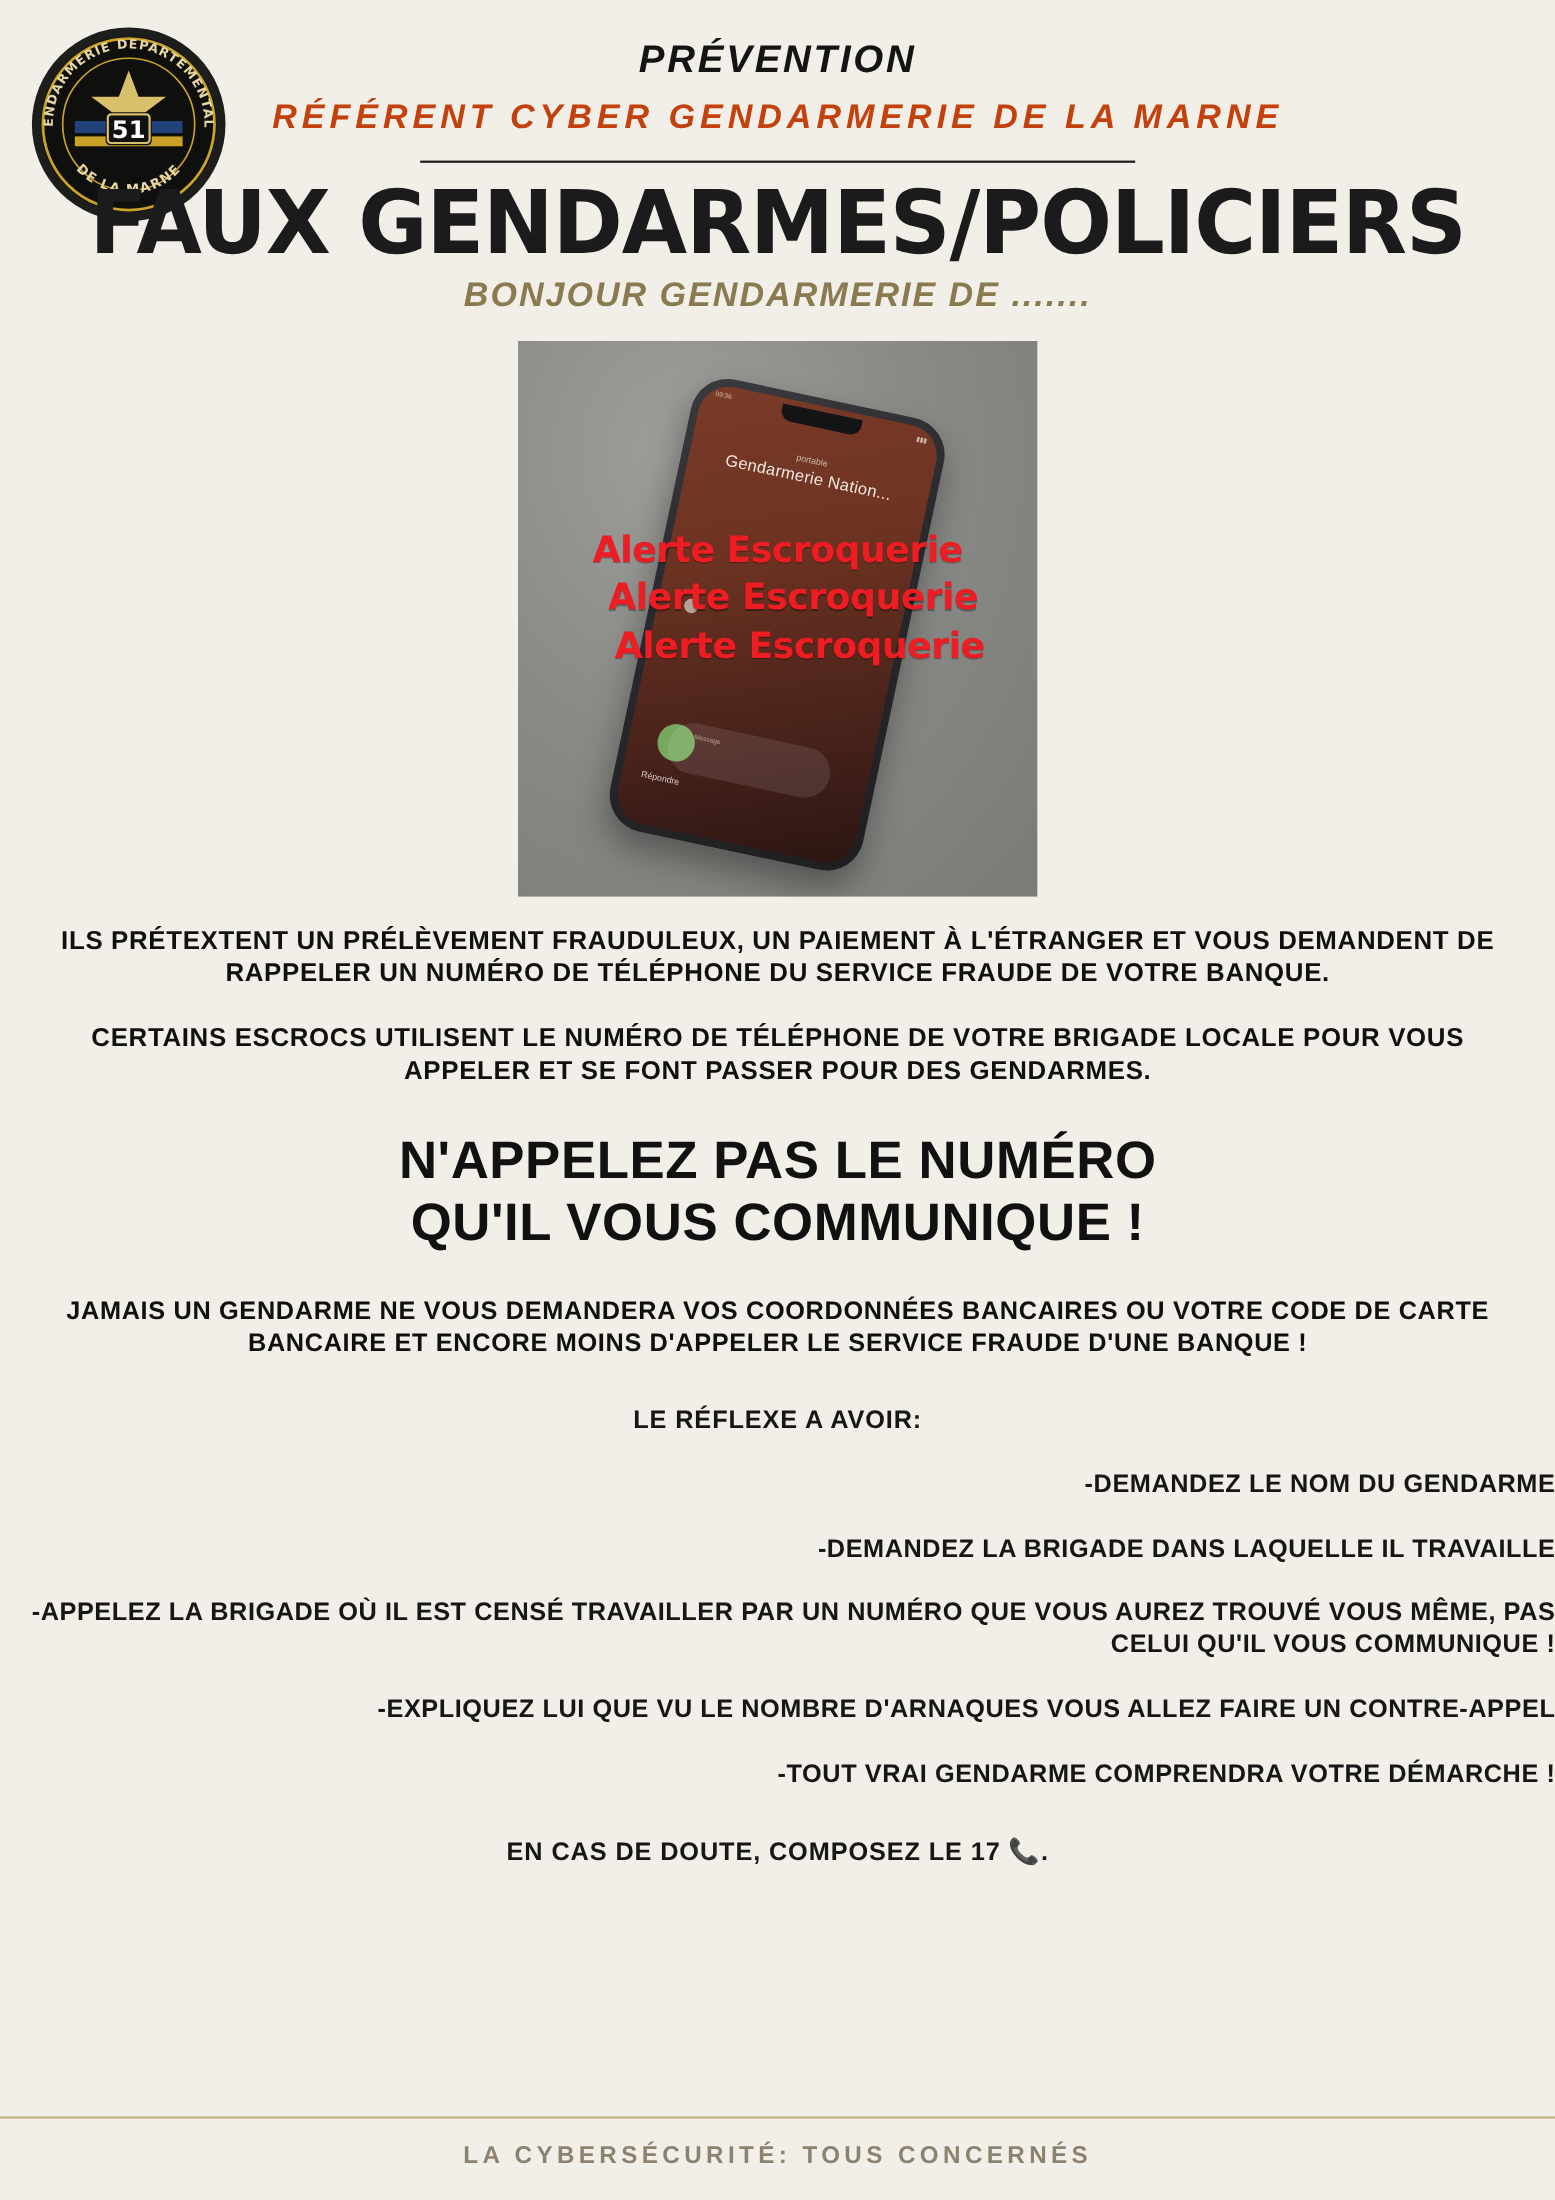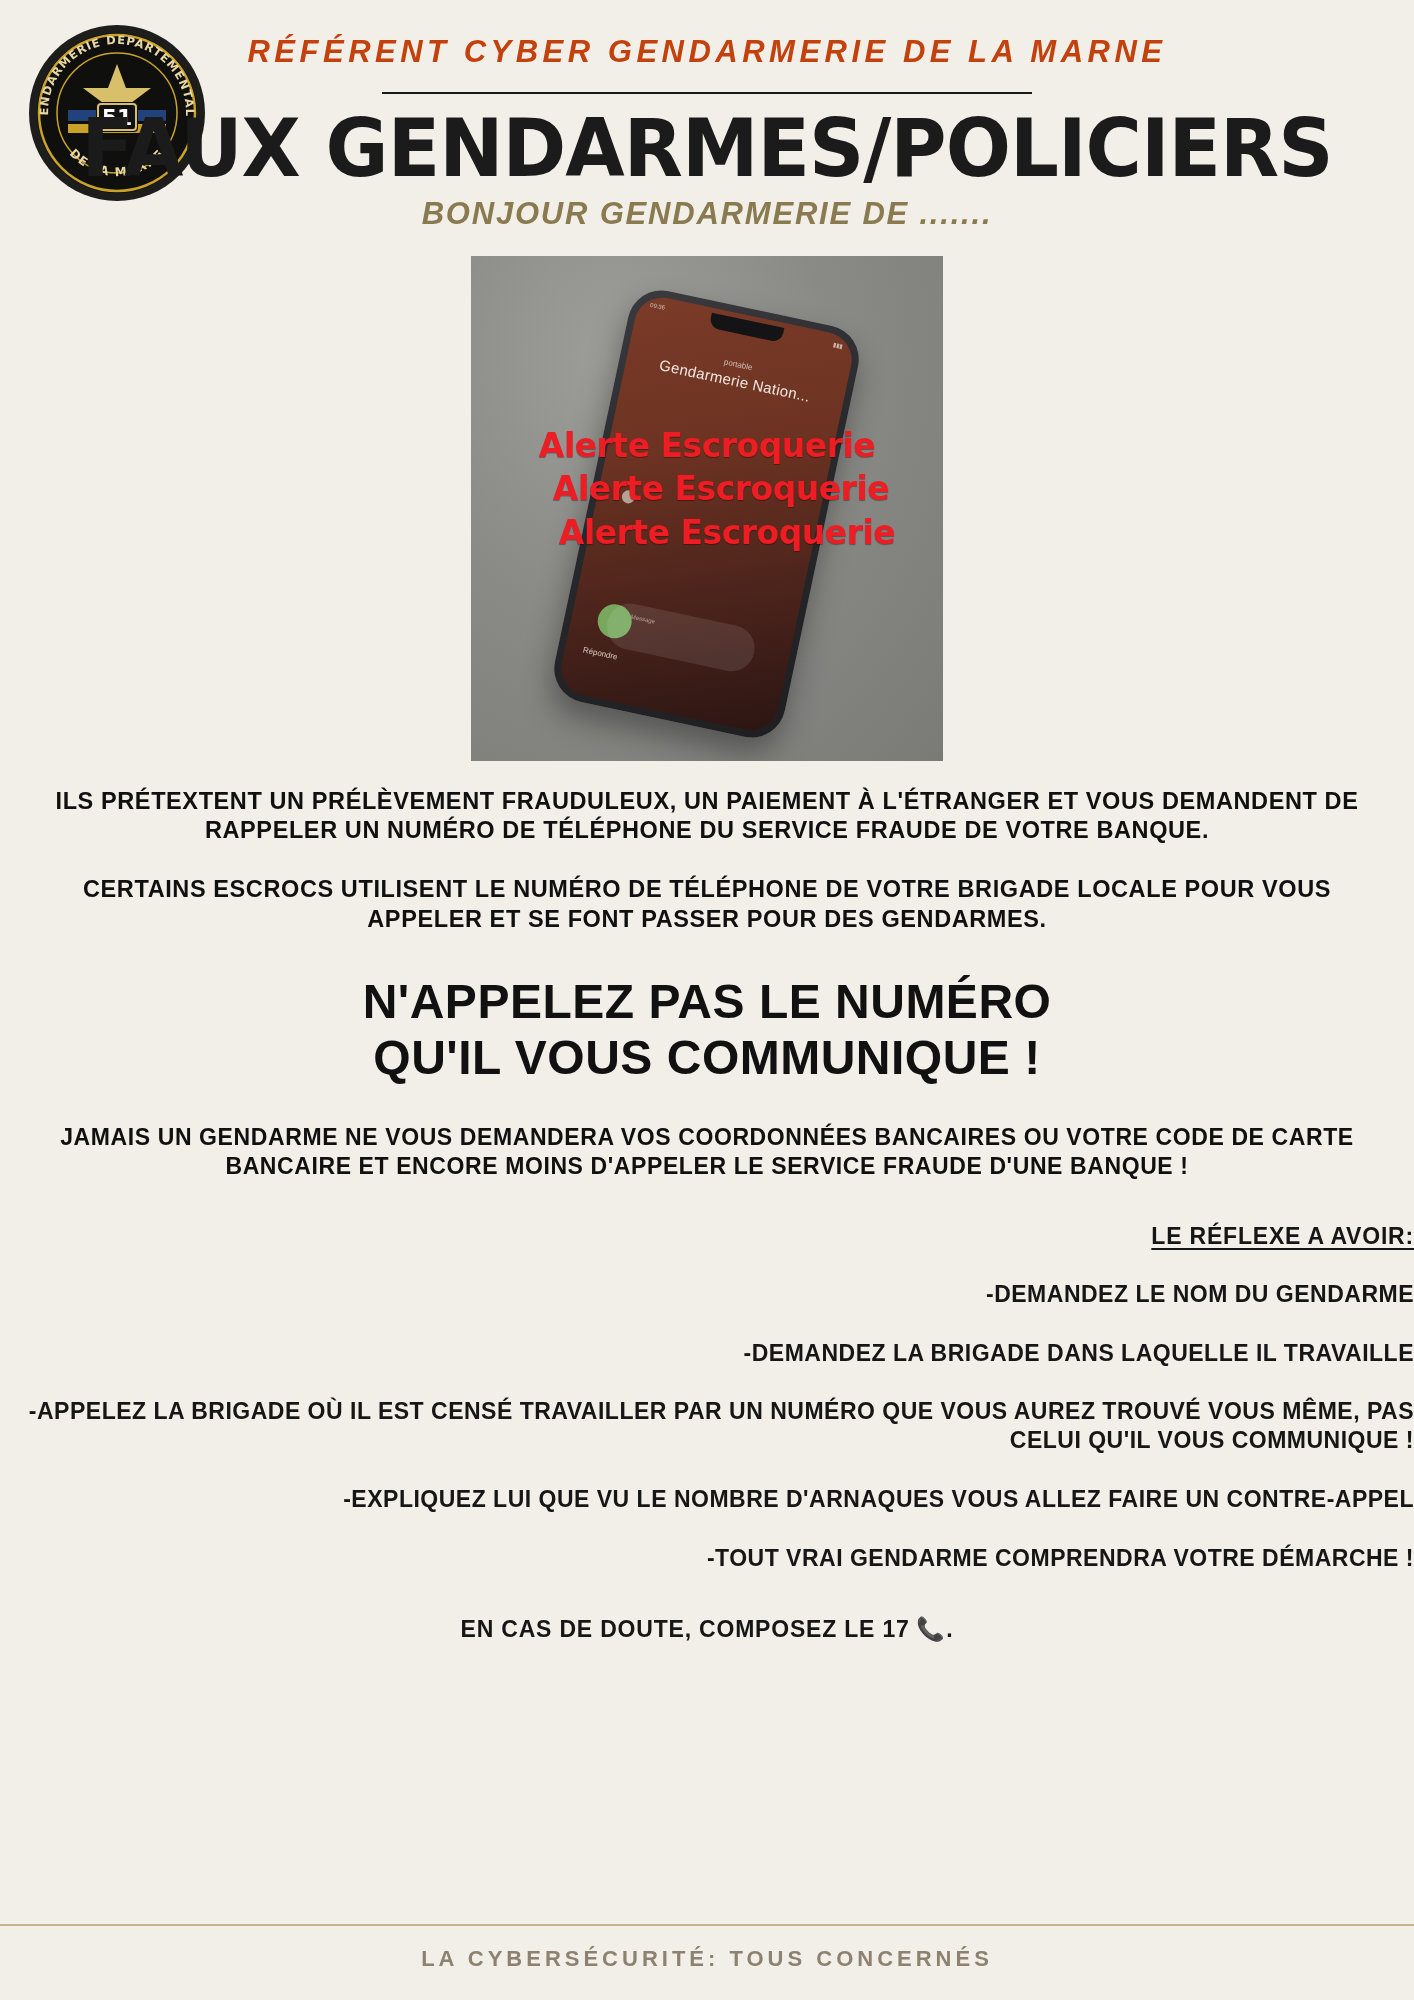--- a/index.html
+++ b/index.html
@@ -244,26 +244,25 @@
     line-height: 1.16;
     font-weight: bold;
     letter-spacing: .5px;
     margin: 40px auto 0 auto;
     color: #111;
   }
 
   .body-text.p3 { margin-top: 38px; font-size: 23px; }
 
   .reflex-title {
-    text-align: right;
+    text-align: center;
     font-weight: bold;
     font-size: 23px;
     letter-spacing: .8px;
     margin-top: 42px;
-    text-decoration: underline;
     text-underline-offset: 4px;
   }
   .bullet {
     text-align: right;
     font-weight: bold;
     font-size: 23px;
     letter-spacing: .5px;
     line-height: 1.25;
     margin-top: 30px;
   }
@@ -320,20 +319,21 @@
         <text font-family="DejaVu Sans, sans-serif" font-size="11.5" font-weight="bold" fill="#e6d7a4" letter-spacing="1">
           <textPath href="#arcTop" startOffset="50%" text-anchor="middle">GENDARMERIE DEPARTEMENTALE</textPath>
         </text>
         <path id="arcBot" d="M 32 95 A 63 63 0 0 0 158 95" fill="none"></path>
         <text font-family="DejaVu Sans, sans-serif" font-size="12" font-weight="bold" fill="#e6d7a4" letter-spacing="1.5">
           <textPath href="#arcBot" startOffset="50%" text-anchor="middle">DE LA MARNE</textPath>
         </text>
       </svg>
     </div>
 
+    <div class="prevention">PRÉVENTION</div>
     <div class="referent">RÉFÉRENT CYBER GENDARMERIE DE LA MARNE</div>
     <div class="rule"></div>
   </div>
 
   <div class="title">FAUX GENDARMES/POLICIERS</div>
   <div class="subtitle">BONJOUR GENDARMERIE DE .......</div>
 
   <div class="photo-wrap">
     <div class="photo-bg"></div>
 

